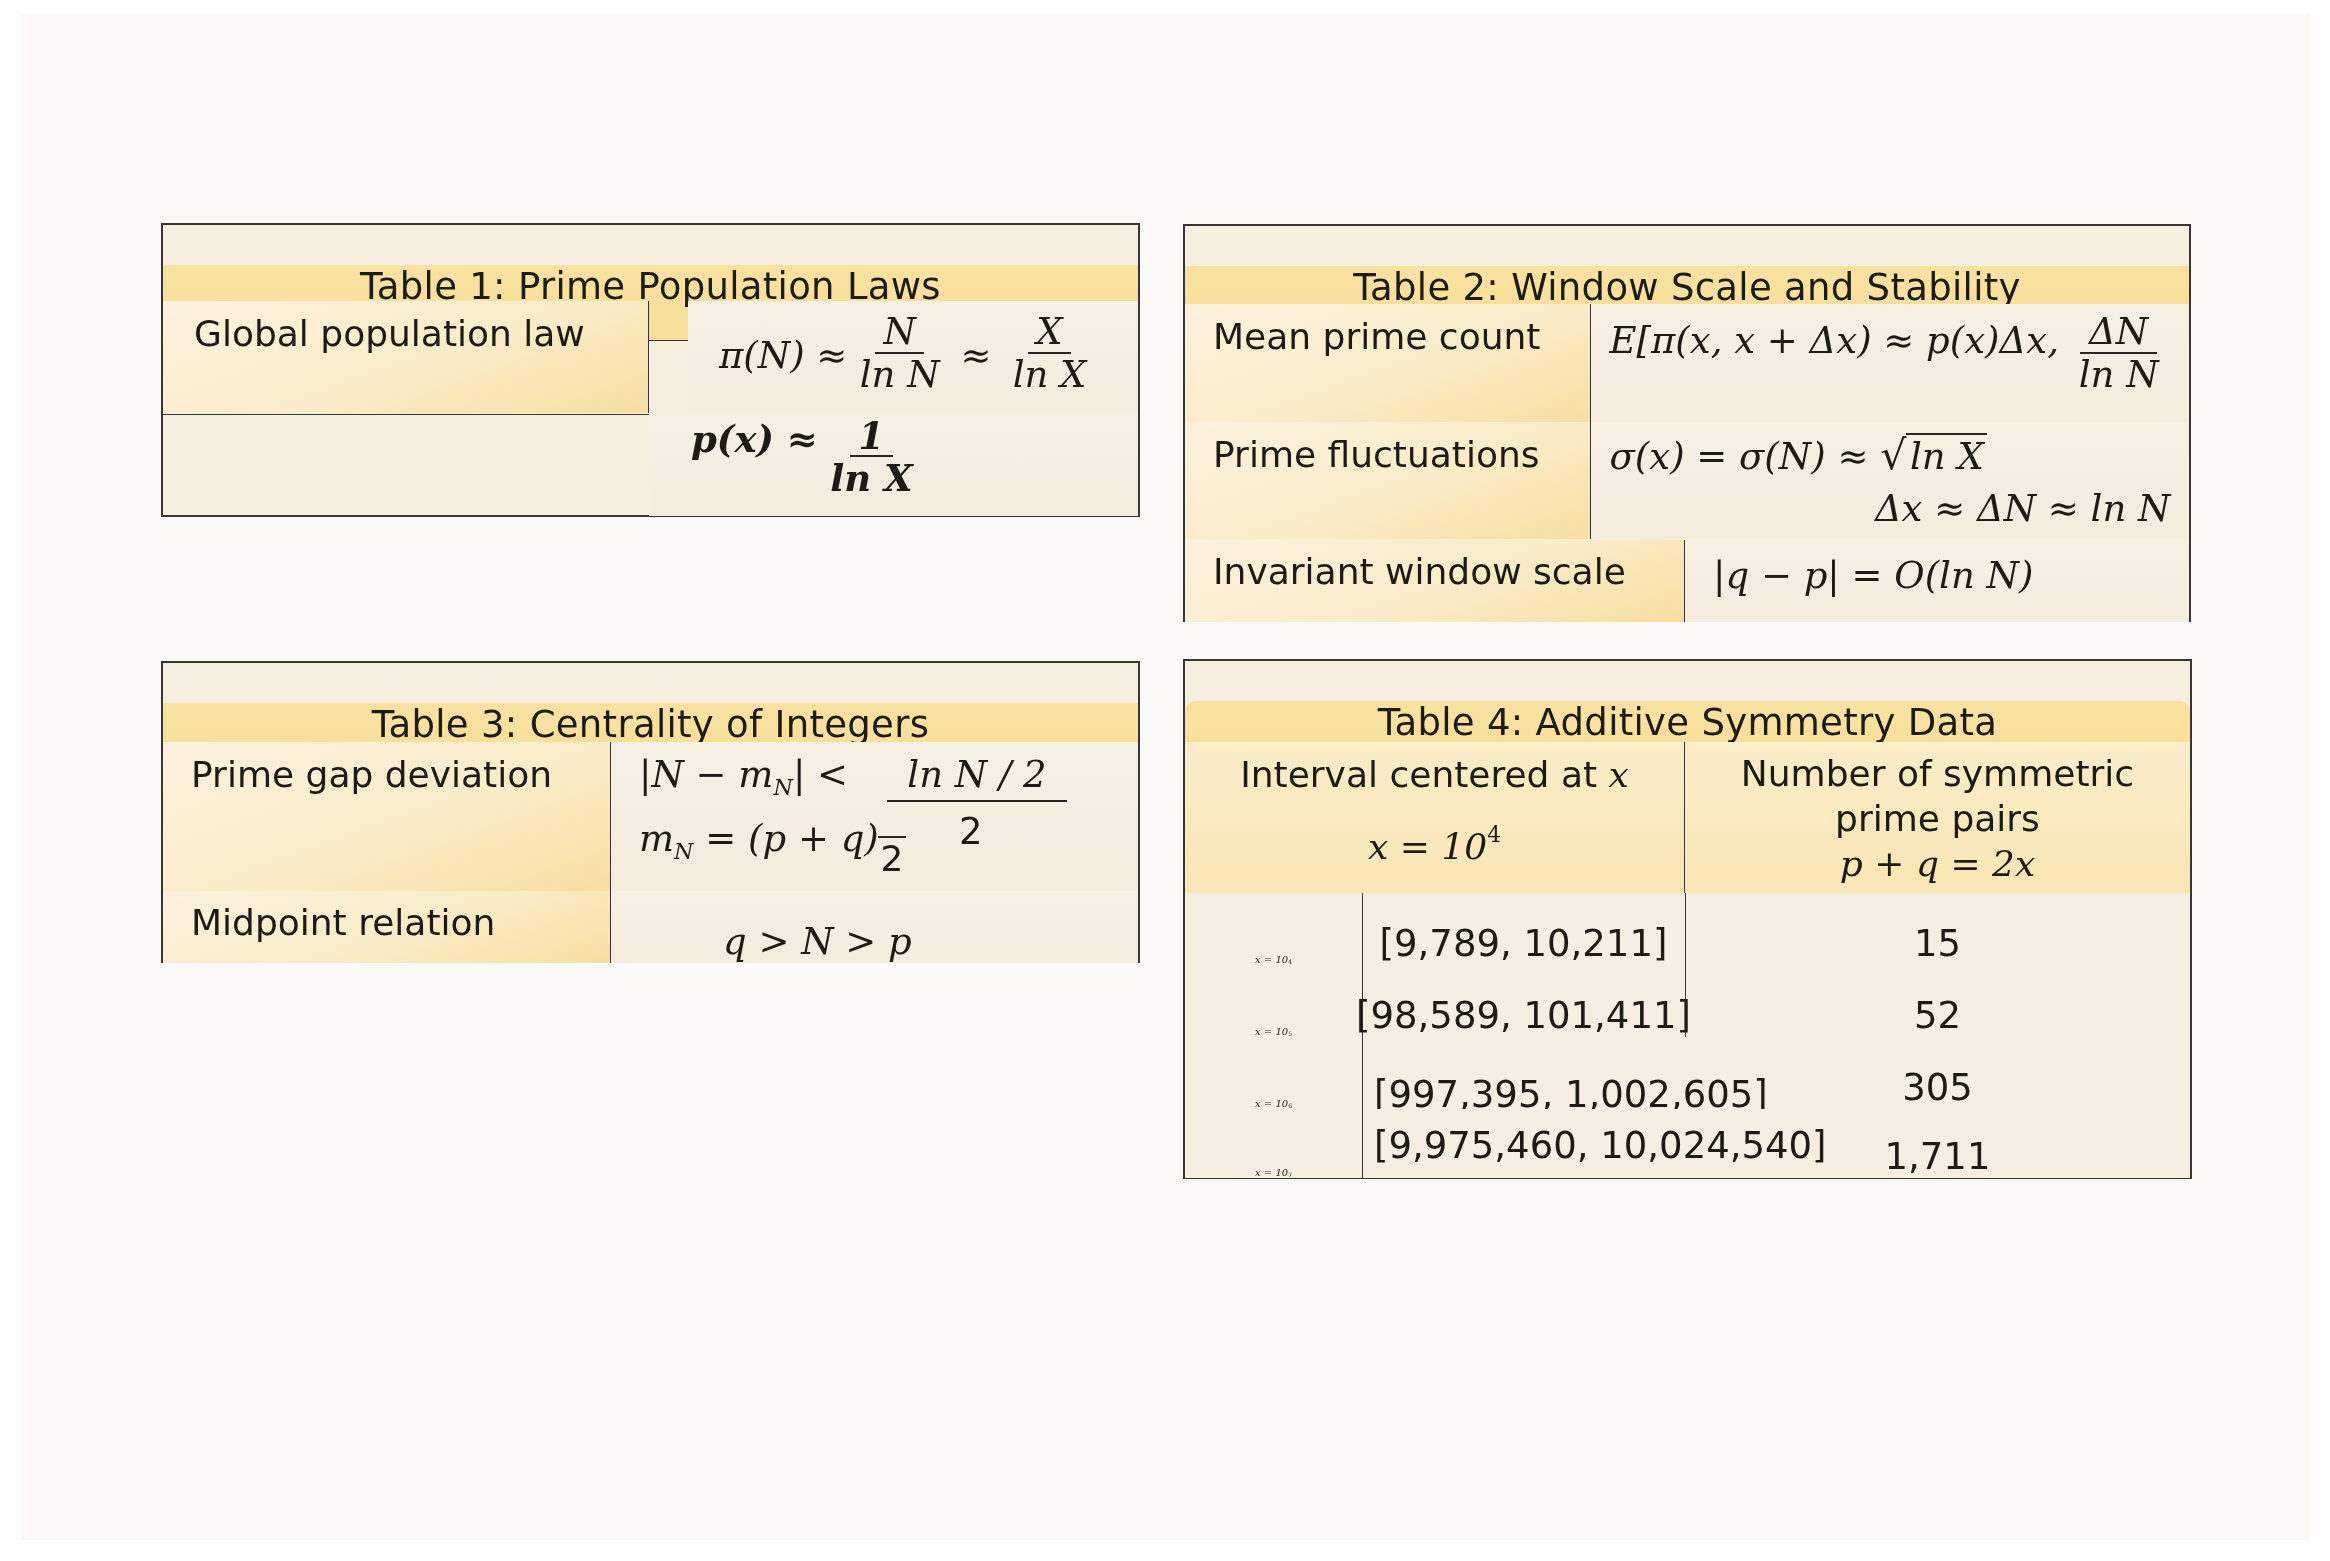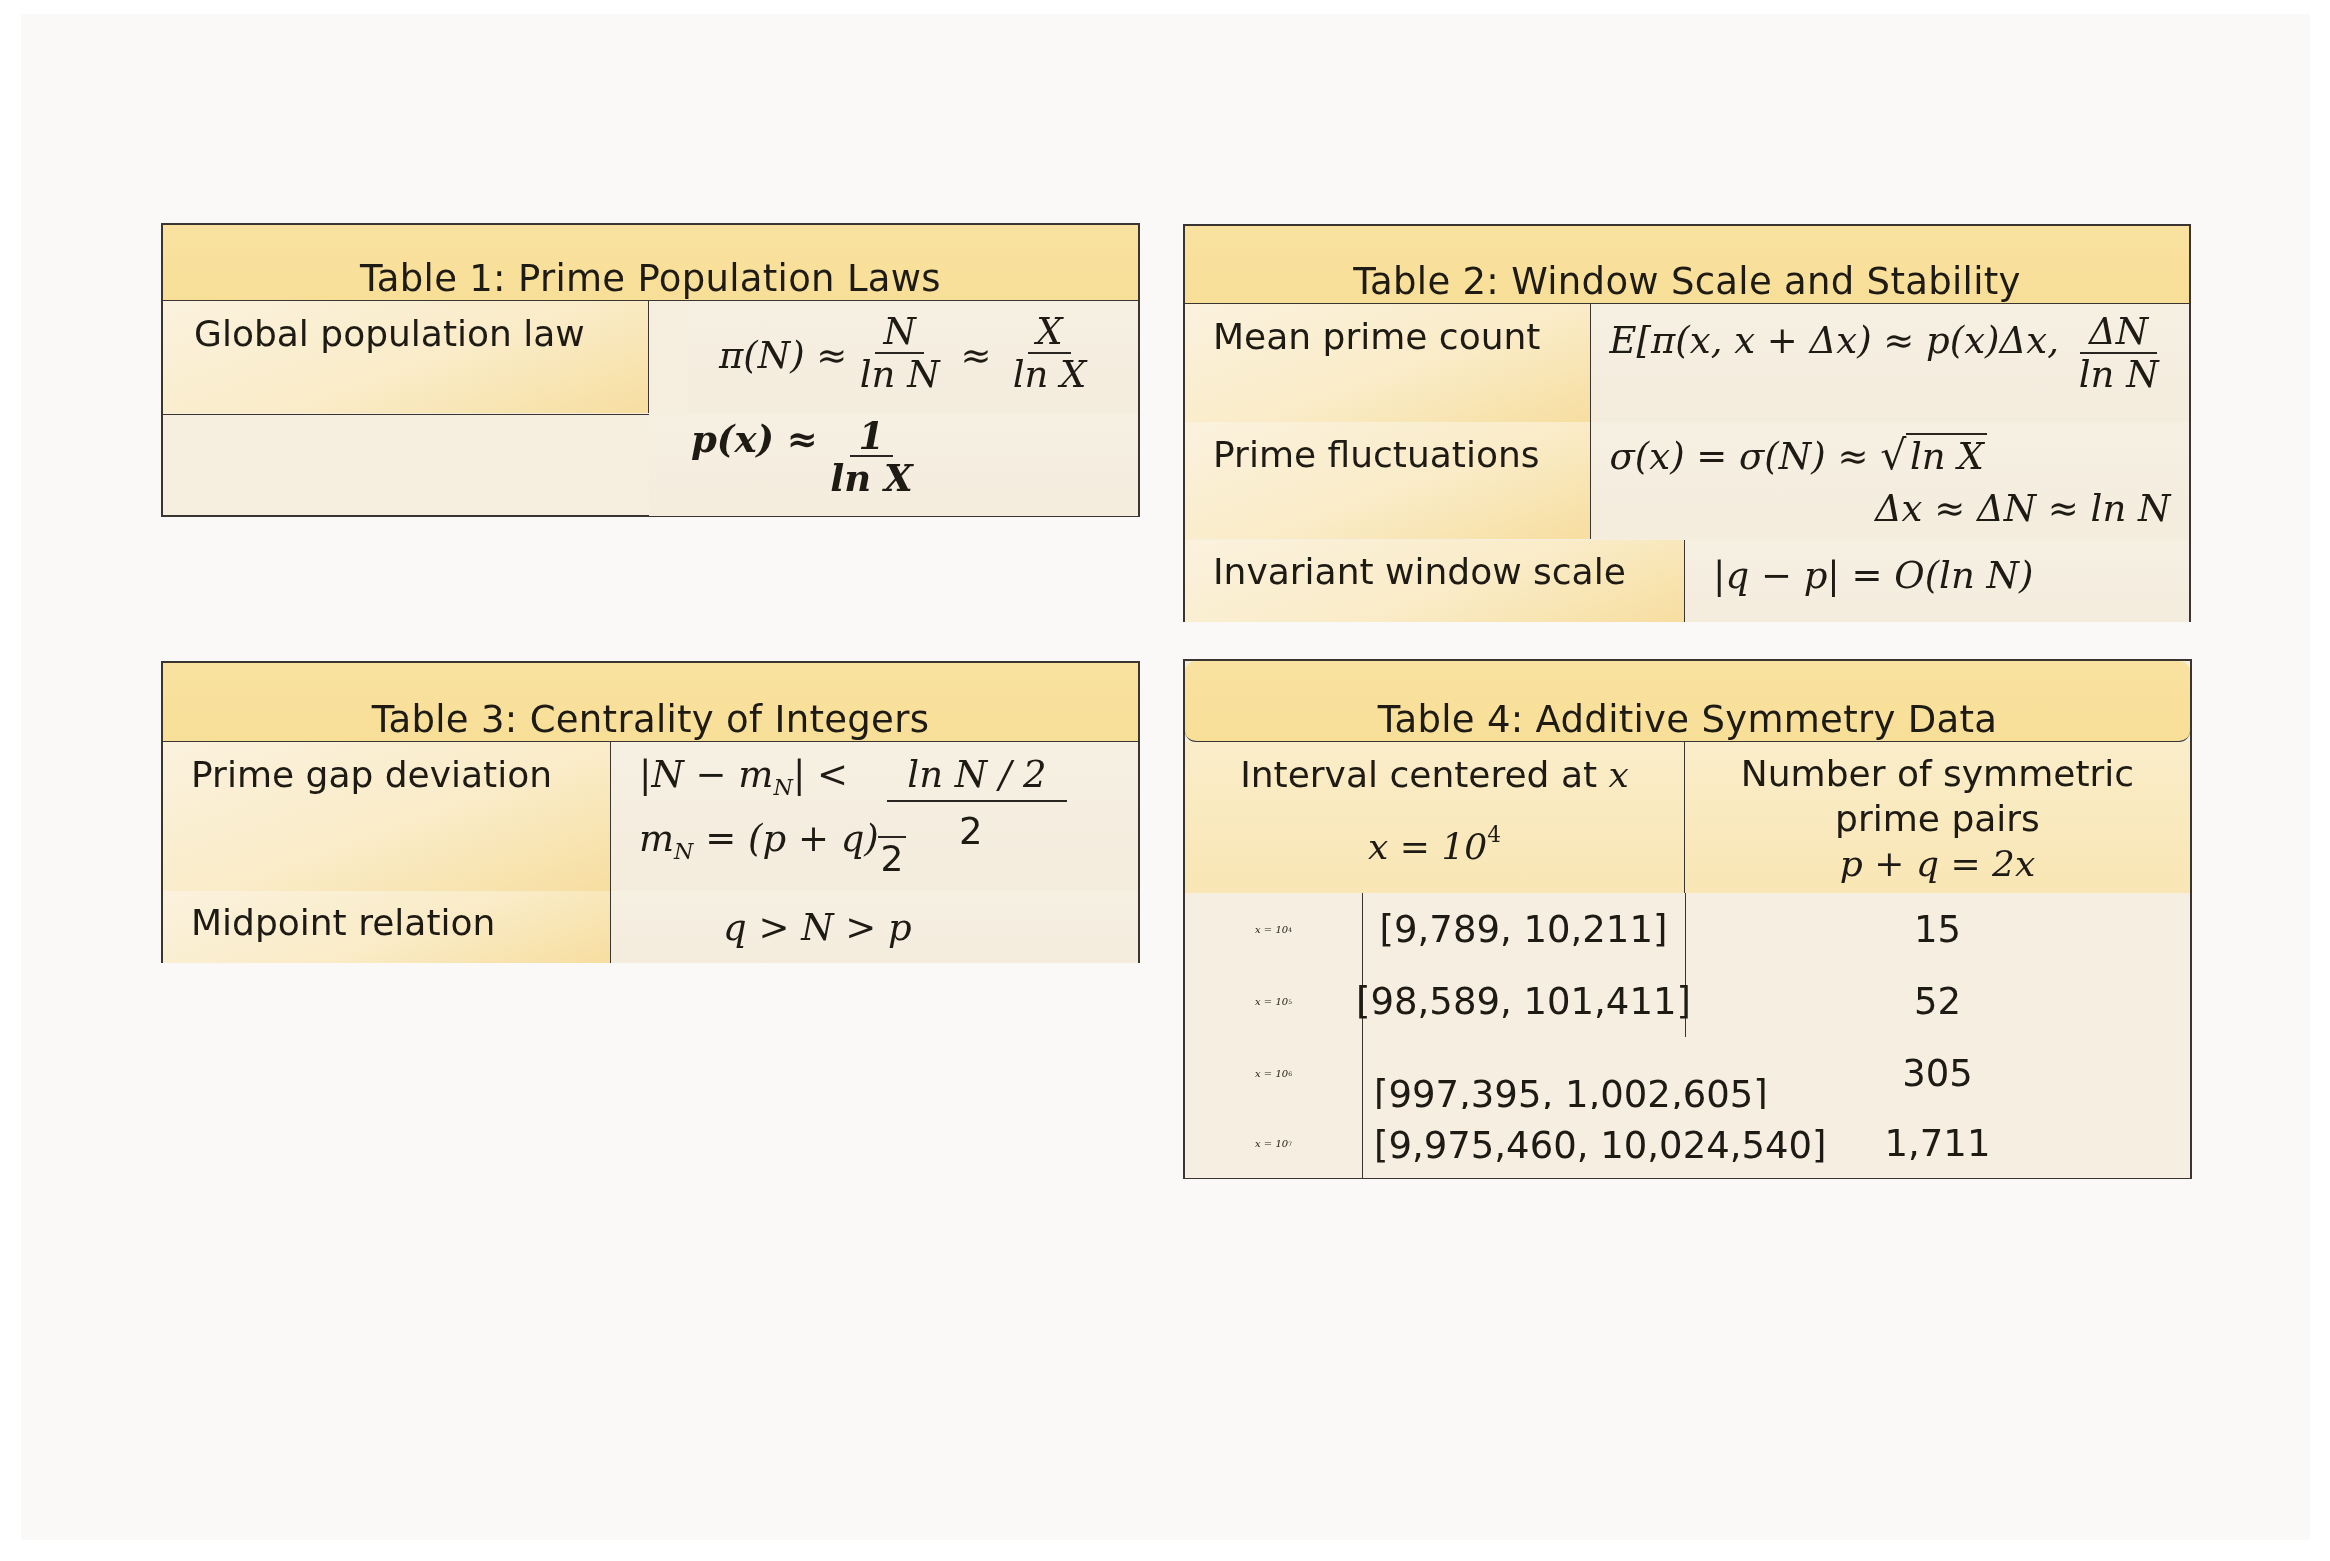--- a/index.html
+++ b/index.html
@@ -4,34 +4,34 @@
 <style>
   html, body { margin:0; padding:0; }
   body {
     width:2330px; height:1562px; background:#ffffff; position:relative; overflow:hidden;
     font-family:"DejaVu Sans", "Liberation Sans", sans-serif; color:#1e1a14;
   }
   .sheet { position:absolute; left:20.5px; top:14.3px; width:2289px; height:1526px; background:#fbf8f8; }
   .tbl { position:absolute; border:2.5px solid #3a3530; box-sizing:border-box; background:#f6efdf; }
   .cell { position:absolute; box-sizing:border-box; }
   .hdr { background:linear-gradient(180deg,#f9e2a0 0%,#f8df98 100%); border-bottom:1.9px solid #3a3530;
-         display:flex; align-items:flex-end; justify-content:center; font-size:37px; letter-spacing:0.3px; }
+         display:flex; align-items:flex-start; justify-content:center; font-size:37px; letter-spacing:0.3px;margin-top:40px; }
   .lbl { background:linear-gradient(160deg,#fbf2de 0%,#faecc8 55%,#f7dea0 100%); border-right:1.9px solid #3a3530;
          font-size:36px; padding:12.4px 0 0 31px; }
   .val { background:linear-gradient(180deg,#f6f0e3 0%,#f4ecdd 100%); font-size:37px; }
   .hline { position:absolute; left:0; right:0; height:0; border-top:1.9px solid #3a3530; }
   .math { font-family:"DejaVu Serif", "Liberation Serif", serif; font-style:italic; }
   .rm { font-style:normal; font-family:"DejaVu Sans", "Liberation Sans", sans-serif; }
   .frac { display:inline-flex; flex-direction:column; align-items:center; vertical-align:middle; margin:0 3.7px; }
   .frac .num { padding:0 8.7px; border-bottom:2.5px solid #2a2520; line-height:1.05; }
   .frac .den { padding:0 8.7px; line-height:1.15; }
   .sup { font-size:0.6em; vertical-align:0.8em; font-style:normal; }
   .sub { font-size:0.6em; vertical-align:-0.35em; }
   .abs { position:absolute; white-space:nowrap; }
-  .center { display:flex; align-items:center; justify-content:center; }
+  .center { display:flex; align-items:flex-end; justify-content:center; }
   .t4hdr2 { background:linear-gradient(180deg,#faedc9 0%,#f9e6b4 100%); }
   .t4data { background:#f5eee1; }
 </style>
 </head>
 <body>
 
 <div class="sheet"></div>
 
 <div class="tbl" style="left:161px; top:223px; width:979px; height:294px;">
   <div class="cell hdr" style="left:0; top:0; right:0; height:76px;">

